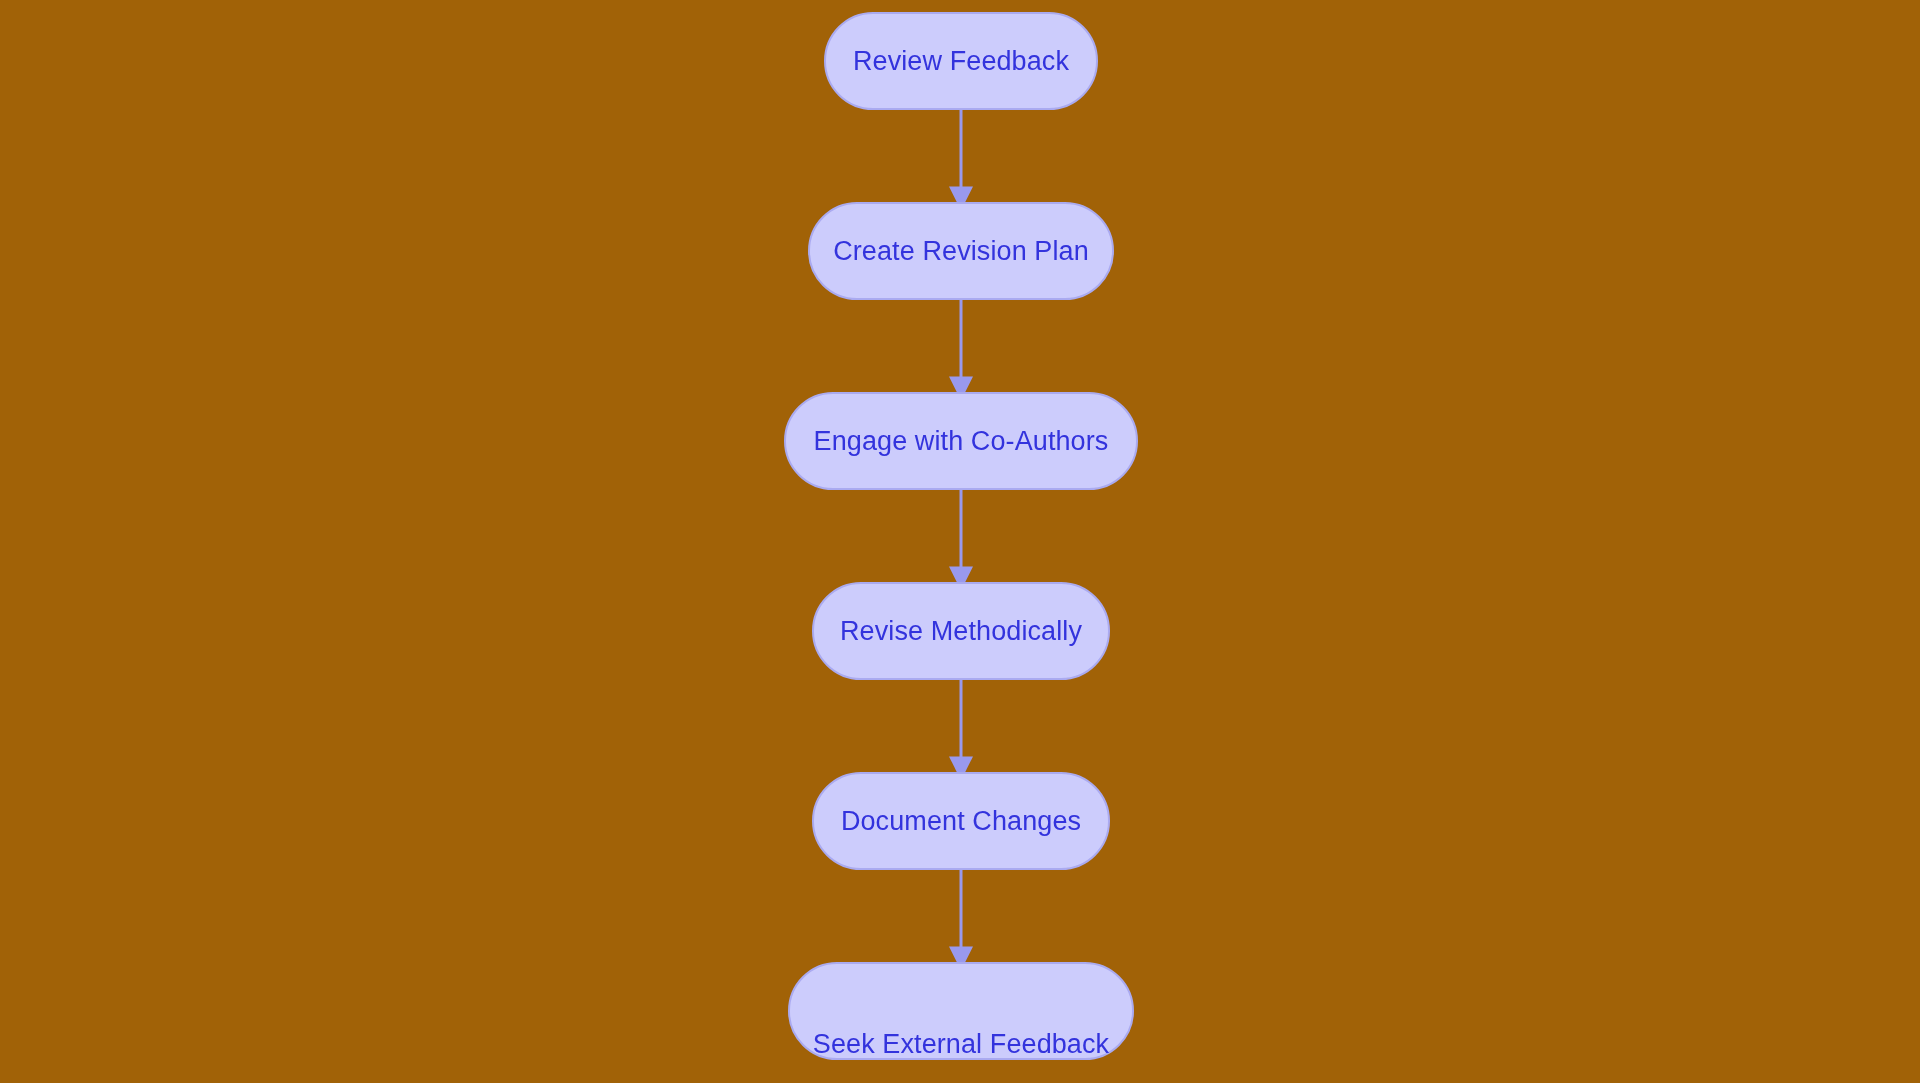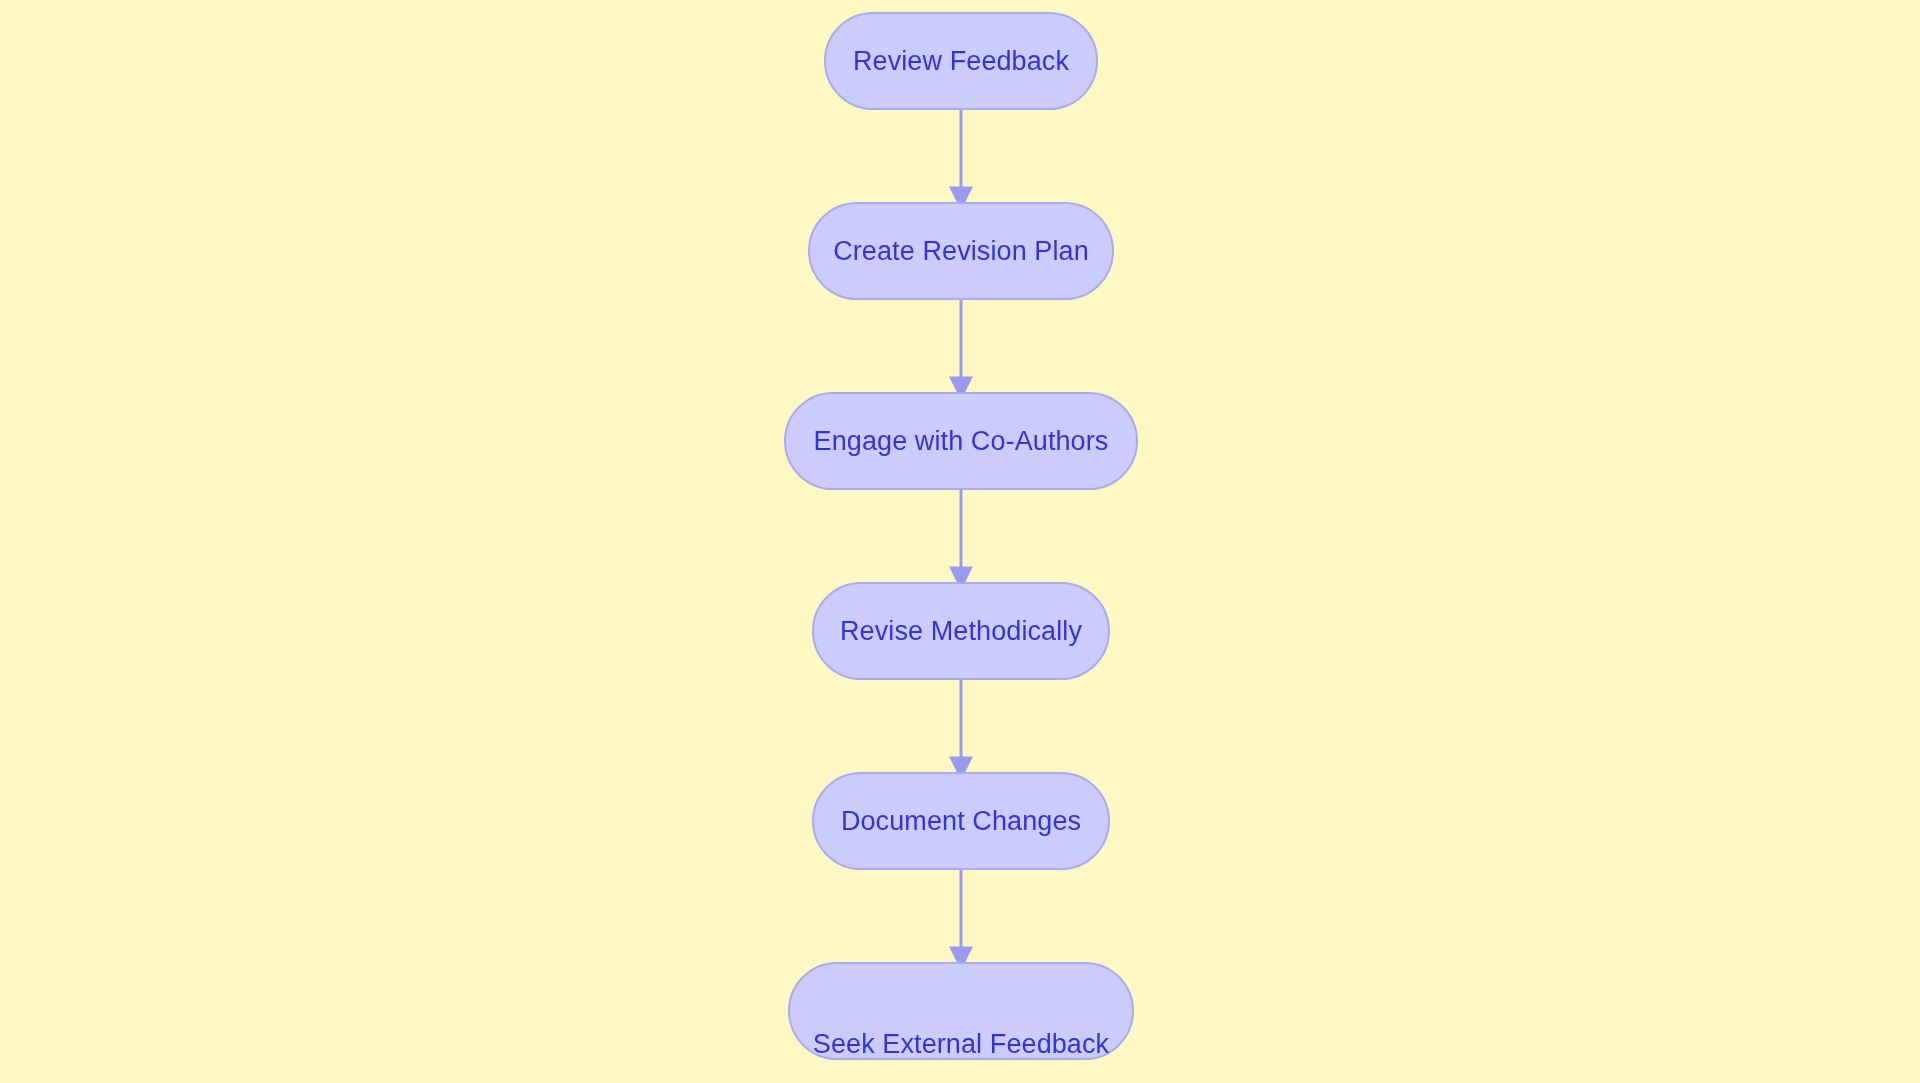--- a/index.html
+++ b/index.html
@@ -12,21 +12,21 @@
     height: 1083px;
     background: #ffffff;
     font-family: "Liberation Sans", sans-serif;
     overflow: hidden;
   }
 
   #flow-canvas {
     position: relative;
     width: 1920px;
     height: 1083px;
-    background: #fef9c3;
+    background: #a16207;
   }
 
   #flow-svg {
     position: absolute;
     left: 0;
     top: 0;
     width: 1920px;
     height: 1083px;
     display: block;
   }

